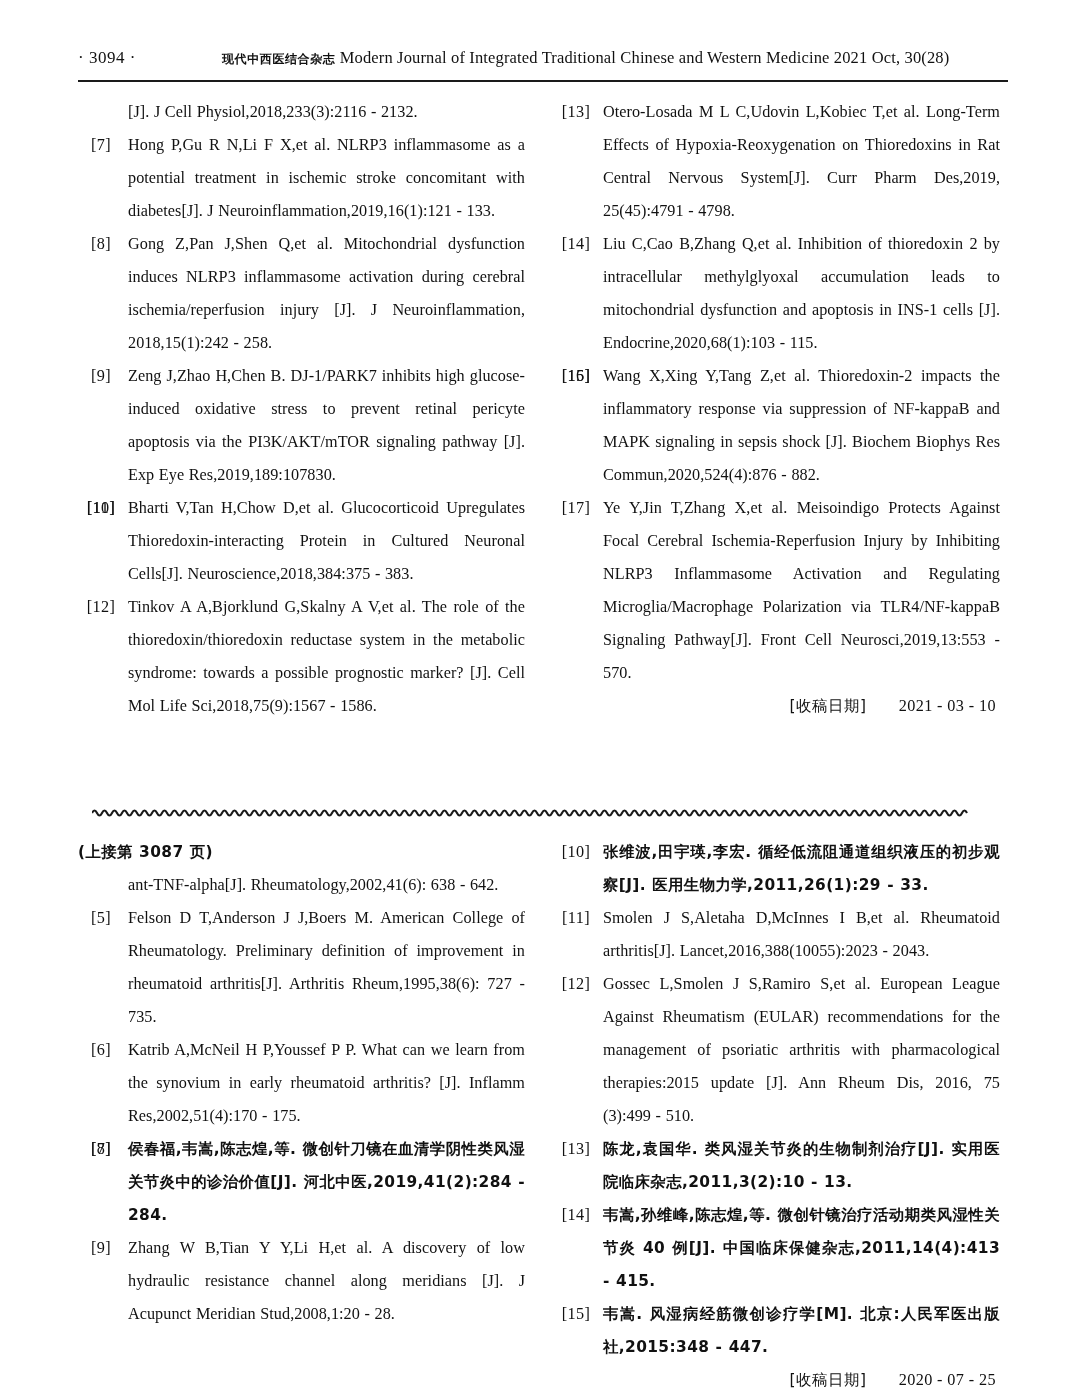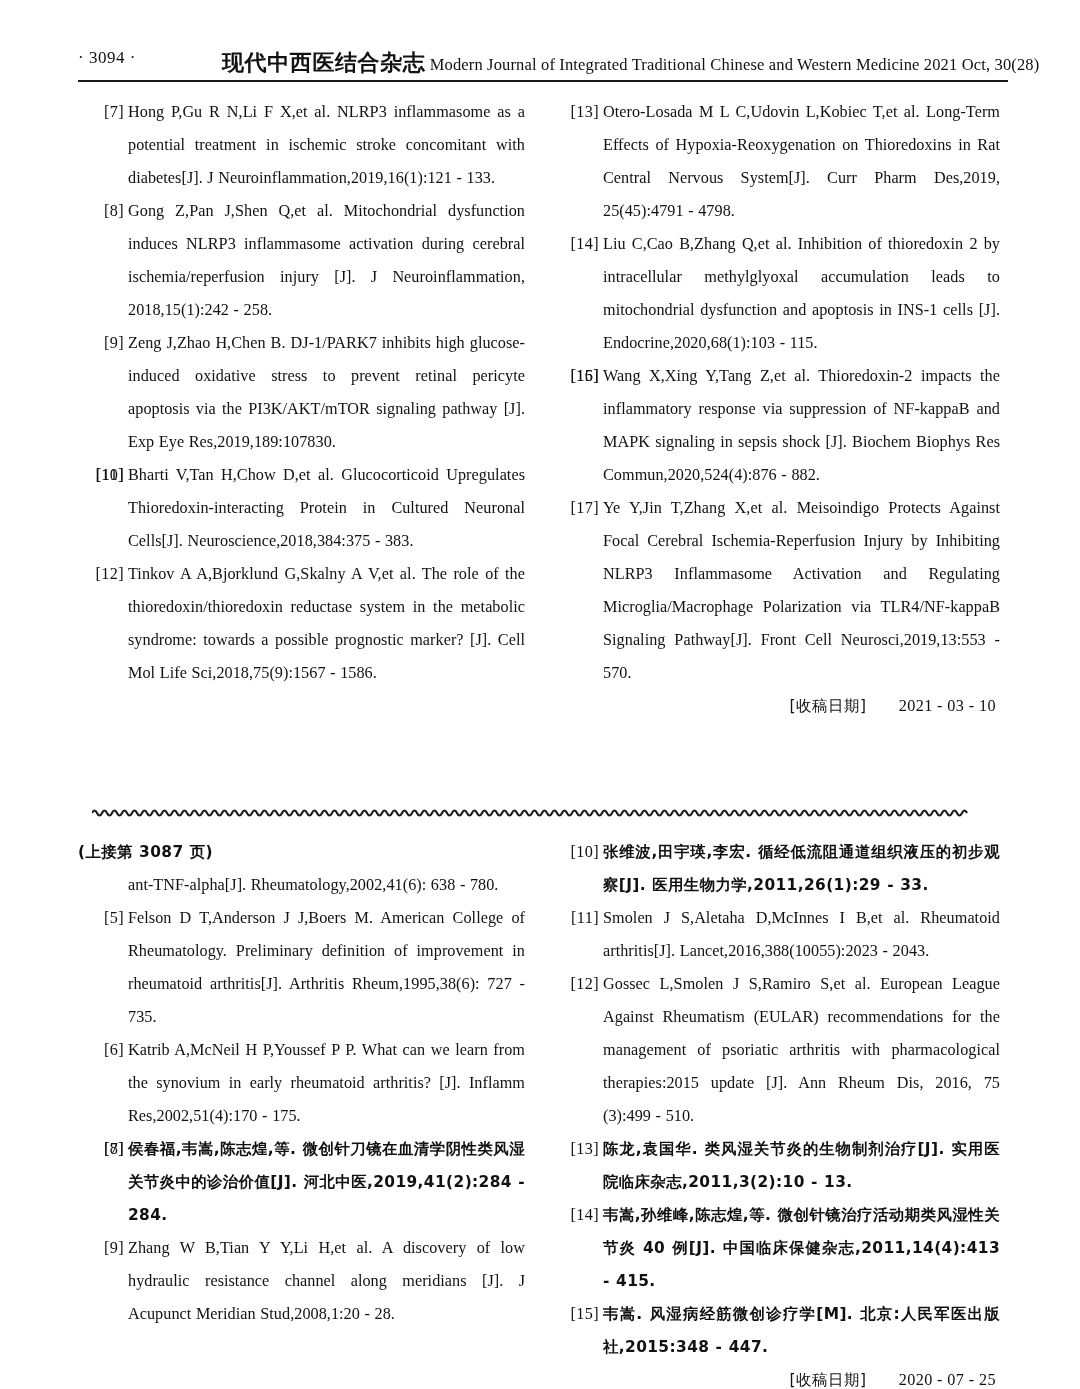--- a/index.html
+++ b/index.html
@@ -43,21 +43,21 @@
     position: absolute;
     left: 144px;
     top: 0;
     font-size: 16.5px;
     white-space: nowrap;
     letter-spacing: 0.15px;
   }
   .header-title .cn {
     font-family: "DejaVu Sans", "Liberation Sans", sans-serif;
     font-weight: 700;
-    font-size: 22px;
+    font-size: 12px;
     letter-spacing: 0.6px;
   }
   .header-rule {
     position: absolute;
     left: 78px;
     top: 80px;
     width: 930px;
     height: 2px;
     background: #1a1a1a;
   }
@@ -83,21 +83,21 @@
     text-align: justify;
     text-justify: inter-word;
     letter-spacing: 0.05px;
     word-spacing: 0.5px;
   }
   .ref .num {
     position: absolute;
     left: 0;
     top: 0;
     width: 46px;
-    text-align: right;
+    text-align: center;
     white-space: nowrap;
     letter-spacing: 0.4px;
   }
   .ref.cont {
     padding-left: 50px;
   }
   .ref.cont .lead {
     margin-left: -50px;
   }
   
@@ -144,20 +144,24 @@
 <div class="page">
 
   <div class="header">
     <span class="header-folio">· 3094 ·</span>
     <span class="header-title"><span class="cn">现代中西医结合杂志</span> <span>Modern Journal of Integrated Traditional Chinese and Western Medicine 2021 Oct, 30(28)</span></span>
   </div>
   <div class="header-rule"></div>
 
   <div class="col col-left block-top">
     <div class="ref">
+      <span class="num"></span>
+      <span class="body">[J]. J Cell Physiol,2018,233(3):2116 - 2132.</span>
+    </div>
+    <div class="ref">
       <span class="num">[7]</span>
       <span class="body">Hong P,Gu R N,Li F X,et al. NLRP3 inflammasome as a potential treatment in ischemic stroke concomitant with diabetes[J]. J Neuroinflammation,2019,16(1):121 - 133.</span>
     </div>
     <div class="ref">
       <span class="num">[8]</span>
       <span class="body">Gong Z,Pan J,Shen Q,et al. Mitochondrial dysfunction induces NLRP3 inflammasome activation during cerebral ischemia/reperfusion injury [J]. J Neuroinflammation, 2018,15(1):242 - 258.</span>
     </div>
     <div class="ref">
       <span class="num">[9]</span>
       <span class="body">Zeng J,Zhao H,Chen B. DJ-1/PARK7 inhibits high glucose-induced oxidative stress to prevent retinal pericyte apoptosis via the PI3K/AKT/mTOR signaling pathway [J]. Exp Eye Res,2019,189:107830.</span>
@@ -201,21 +205,21 @@
   </div>
 
   <div class="wave">
     <svg width="900" height="14" viewBox="0 0 900 14" preserveAspectRatio="none" xmlns="http://www.w3.org/2000/svg">
       <path d="M0 7 q2.5 -5 5 0 t5 0 t5 0 t5 0 t5 0 t5 0 t5 0 t5 0 t5 0 t5 0 t5 0 t5 0 t5 0 t5 0 t5 0 t5 0 t5 0 t5 0 t5 0 t5 0 t5 0 t5 0 t5 0 t5 0 t5 0 t5 0 t5 0 t5 0 t5 0 t5 0 t5 0 t5 0 t5 0 t5 0 t5 0 t5 0 t5 0 t5 0 t5 0 t5 0 t5 0 t5 0 t5 0 t5 0 t5 0 t5 0 t5 0 t5 0 t5 0 t5 0 t5 0 t5 0 t5 0 t5 0 t5 0 t5 0 t5 0 t5 0 t5 0 t5 0 t5 0 t5 0 t5 0 t5 0 t5 0 t5 0 t5 0 t5 0 t5 0 t5 0 t5 0 t5 0 t5 0 t5 0 t5 0 t5 0 t5 0 t5 0 t5 0 t5 0 t5 0 t5 0 t5 0 t5 0 t5 0 t5 0 t5 0 t5 0 t5 0 t5 0 t5 0 t5 0 t5 0 t5 0 t5 0 t5 0 t5 0 t5 0 t5 0 t5 0 t5 0 t5 0 t5 0 t5 0 t5 0 t5 0 t5 0 t5 0 t5 0 t5 0 t5 0 t5 0 t5 0 t5 0 t5 0 t5 0 t5 0 t5 0 t5 0 t5 0 t5 0 t5 0 t5 0 t5 0 t5 0 t5 0 t5 0 t5 0 t5 0 t5 0 t5 0 t5 0 t5 0 t5 0 t5 0 t5 0 t5 0 t5 0 t5 0 t5 0 t5 0 t5 0 t5 0 t5 0 t5 0 t5 0 t5 0 t5 0 t5 0 t5 0 t5 0 t5 0 t5 0 t5 0 t5 0 t5 0 t5 0 t5 0 t5 0 t5 0 t5 0 t5 0 t5 0 t5 0 t5 0 t5 0 t5 0 t5 0 t5 0 t5 0 t5 0 t5 0 t5 0 t5 0 t5 0" fill="none" stroke="#1a1a1a" stroke-width="2.2"></path>
     </svg>
   </div>
 
   <div class="col col-left block-bottom">
     <div class="ref cont">
-      <span class="lead zh">(上接第 3087 页)</span><span class="body">ant-TNF-alpha[J]. Rheumatology,2002,41(6): 638 - 780.</span>
+      <span class="lead zh">(上接第 3087 页)</span><span class="body">ant-TNF-alpha[J]. Rheumatology,2002,41(6): 638 - 642.</span>
     </div>
     <div class="ref">
       <span class="num">[5]</span>
       <span class="body">Felson D T,Anderson J J,Boers M. American College of Rheumatology. Preliminary definition of improvement in rheumatoid arthritis[J]. Arthritis Rheum,1995,38(6): 727 - 735.</span>
     </div>
     <div class="ref">
       <span class="num">[6]</span>
       <span class="body">Katrib A,McNeil H P,Youssef P P. What can we learn from the synovium in early rheumatoid arthritis? [J]. Inflamm Res,2002,51(4):170 - 175.</span>
     </div>
     <div class="ref">

